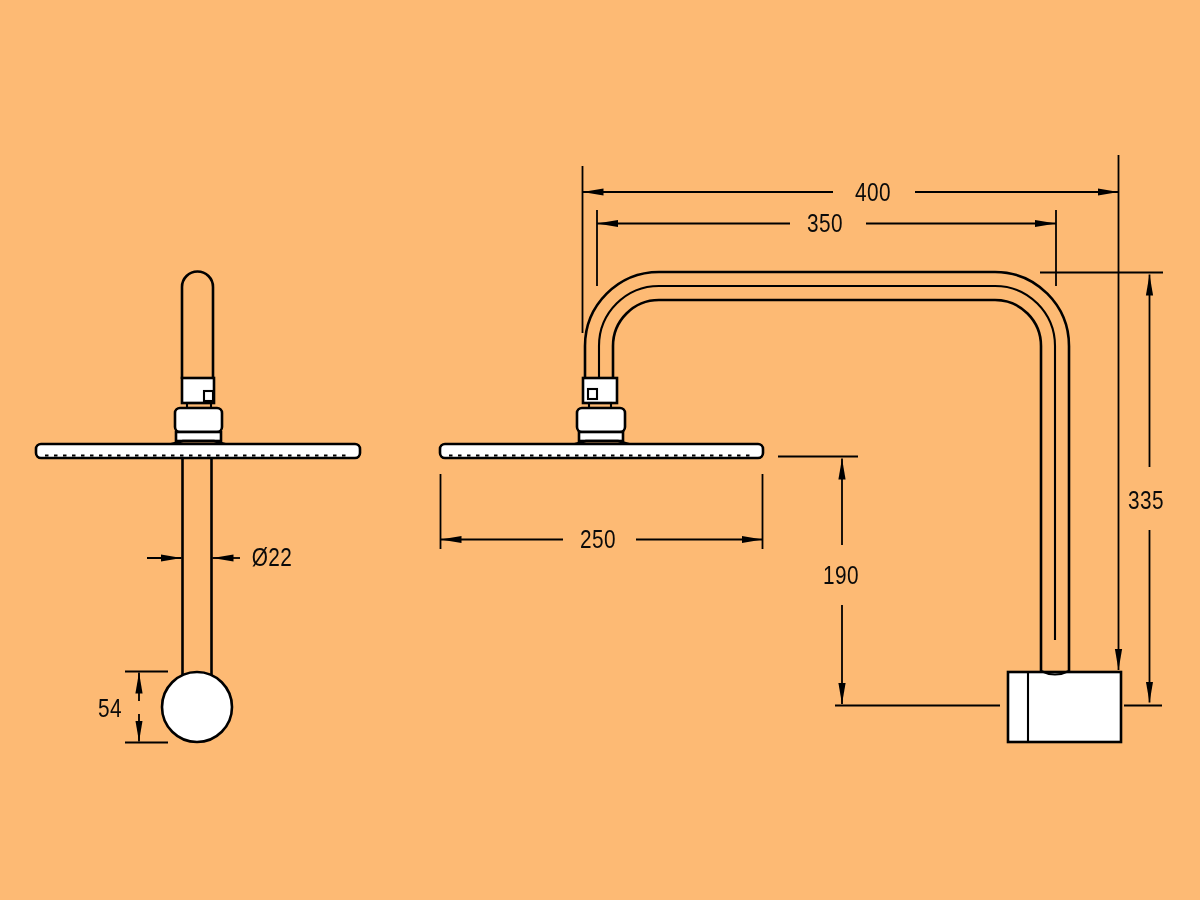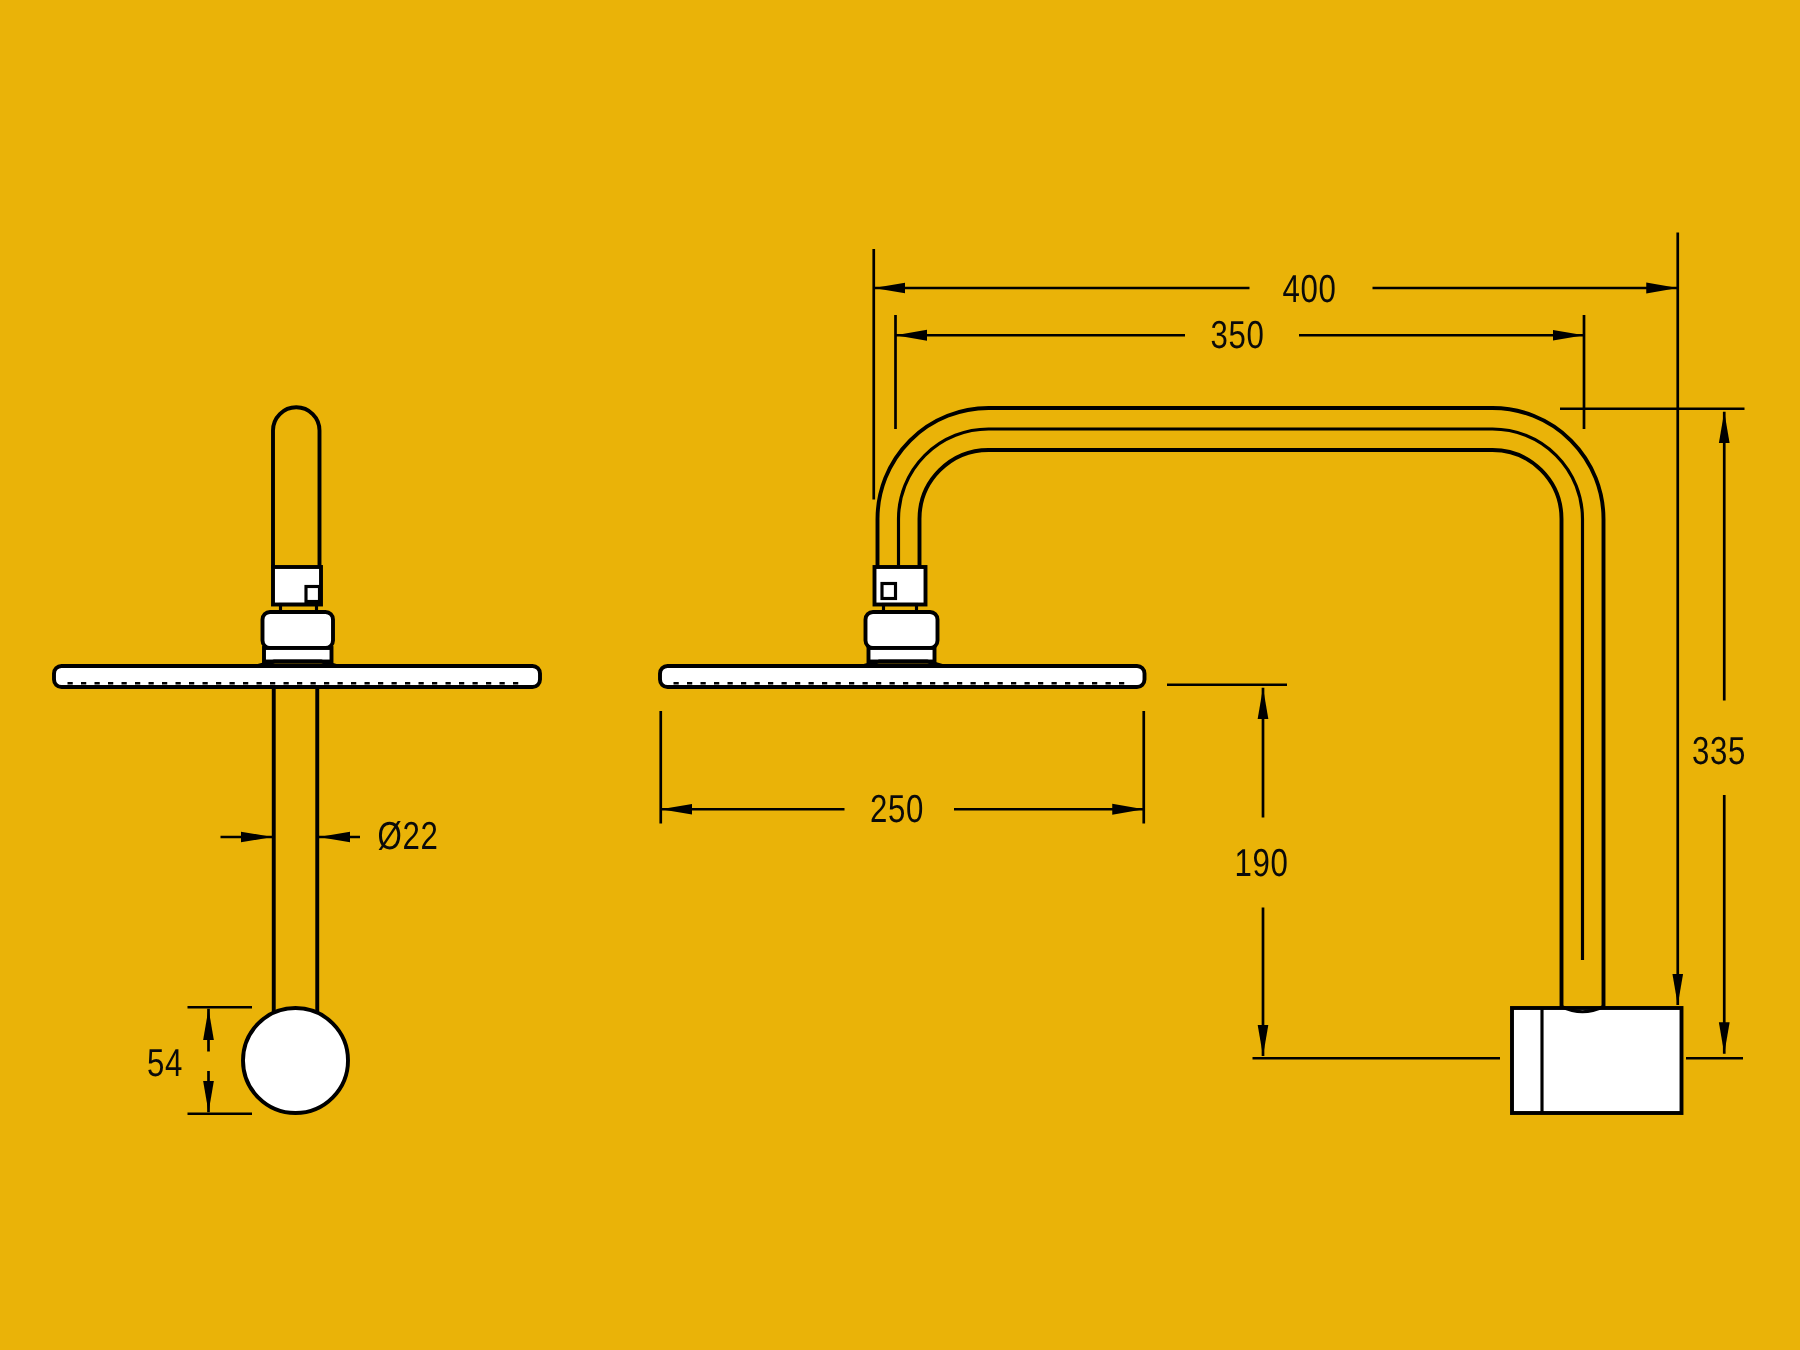--- a/index.html
+++ b/index.html
@@ -1,19 +1,19 @@
 <!DOCTYPE html>
 <html><head>
 <meta charset="utf-8">
 <style>
   html,body{margin:0;padding:0;background:#ffffff;}
   .stage{
     position:relative;
     width:1200px;height:900px;
-    background:#eab308;
+    background:#fdba74;
     font-family:"Liberation Sans", sans-serif;
     overflow:hidden;
   }
   .stage svg{position:absolute;left:0;top:0;}
   .obj  {stroke:#000;stroke-width:2.6;fill:none;stroke-linecap:butt;}
   .objf {stroke:#000;stroke-width:2.6;fill:#fff;}
   .mid  {stroke:#000;stroke-width:2.1;fill:none;}
   .dim  {stroke:#000;stroke-width:1.8;fill:none;}
   .spray{stroke:#000;stroke-width:1.8;fill:none;stroke-dasharray:3.5 5.5;}
   .dim-label{

